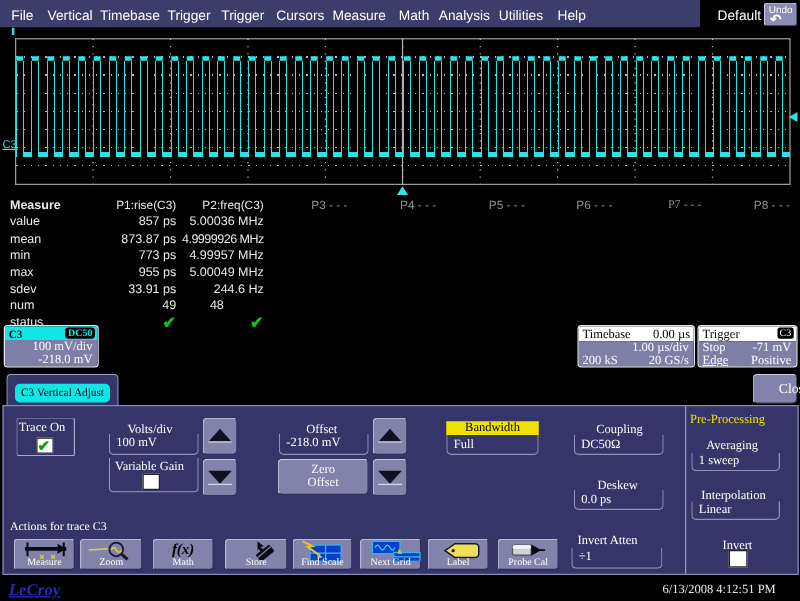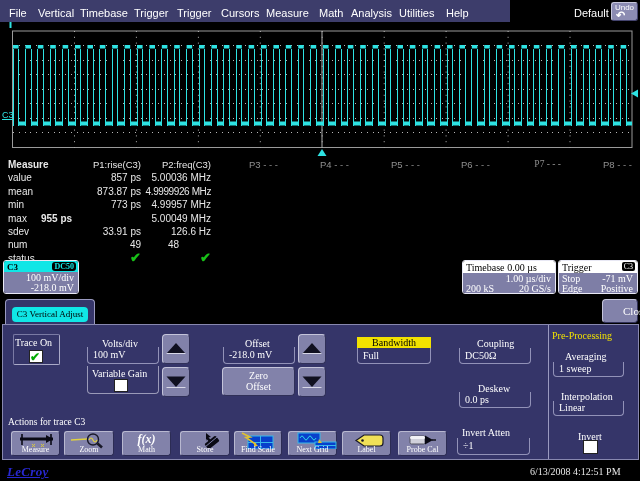--- a/index.html
+++ b/index.html
@@ -1,19 +1,19 @@
 <!DOCTYPE html>
 <html><head><meta charset="utf-8"><style>
 html,body{margin:0;padding:0;background:#000;}
 *{box-sizing:border-box;}
 #scr{position:relative;width:640px;height:481px;background:#000;overflow:hidden;
   font-family:"Liberation Sans",sans-serif;}
 .abs{position:absolute;}
 
-#menubar{left:0;top:0;width:510px;height:22px;background:#3d3d6b;color:#fff;font-size:11px;}
+#menubar{left:0;top:0;width:560px;height:22px;background:#3d3d6b;color:#fff;font-size:11px;}
 #menubar span{position:absolute;top:7px;}
 .mbtn{background:#8c8cb2;border:1px solid #c8c8dc;border-bottom-color:#44446e;border-right-color:#44446e;border-radius:3px;color:#fff;}
 
 .descbody{background:#7e7ea6;color:#fff;font-size:10px;}
 
 #panel{left:2px;top:324px;width:637px;height:136px;background:#353569;border:1px solid #8888b0;}
 .lbl{position:absolute;color:#fff;font-size:10px;}
 .fld{position:absolute;border:1px solid #9292b8;border-top:none;border-radius:0 0 4px 4px;color:#fff;font-size:10px;padding-left:5px;}
 .btn{position:absolute;background:#8282aa;border:1px solid #c4c4da;border-bottom-color:#303058;border-right-color:#303058;border-radius:4px;color:#fff;}
 .abtn{position:absolute;top:431px;width:49px;height:25px;background:#8282aa;border:1px solid #b8b8d0;border-bottom-color:#2c2c54;border-right-color:#2c2c54;border-radius:3px;color:#fff;font-size:8px;text-align:center;}
@@ -75,25 +75,25 @@
       <div style="position:absolute;left:8px;top:14.4px;">value</div>
       <div style="position:absolute;left:41px;top:14.4px;width:100px;text-align:right;">857 ps</div>
       <div style="position:absolute;left:112px;top:14.4px;width:99px;text-align:right;">5.00036 MHz</div>
       <div style="position:absolute;left:8px;top:27.8px;">mean</div>
       <div style="position:absolute;left:41px;top:27.8px;width:100px;text-align:right;">873.87 ps</div>
       <div style="position:absolute;left:112px;top:27.8px;width:99px;text-align:right;letter-spacing:-0.4px;">4.9999926 MHz</div>
       <div style="position:absolute;left:8px;top:41.2px;">min</div>
       <div style="position:absolute;left:41px;top:41.2px;width:100px;text-align:right;">773 ps</div>
       <div style="position:absolute;left:112px;top:41.2px;width:99px;text-align:right;">4.99957 MHz</div>
       <div style="position:absolute;left:8px;top:54.6px;">max</div>
-      <div style="position:absolute;left:41px;top:54.6px;width:100px;font-weight:bold;">955 ps</div>
+      <div style="position:absolute;left:41px;top:54.6px;width:100px;text-align:right;">955 ps</div>
       <div style="position:absolute;left:112px;top:54.6px;width:99px;text-align:right;">5.00049 MHz</div>
       <div style="position:absolute;left:8px;top:68.0px;">sdev</div>
       <div style="position:absolute;left:41px;top:68.0px;width:100px;text-align:right;">33.91 ps</div>
-      <div style="position:absolute;left:112px;top:68.0px;width:99px;text-align:right;">126.6 Hz</div>
+      <div style="position:absolute;left:112px;top:68.0px;width:99px;text-align:right;">244.6 Hz</div>
       <div style="position:absolute;left:8px;top:81.4px;">num</div>
       <div style="position:absolute;left:41px;top:81.4px;width:100px;text-align:right;">49</div>
       <div style="position:absolute;left:124px;top:81.4px;width:99px;text-align:center;">48</div>
       <div style="position:absolute;left:8px;top:94.8px;">status</div>
       <div style="position:absolute;left:41px;top:91.8px;width:100px;text-align:right;color:#18c018;font-weight:bold;font-size:13px;">✔</div>
       <div style="position:absolute;left:112px;top:91.8px;width:99px;text-align:right;color:#18c018;font-weight:bold;font-size:13px;">✔</div>
     </div>
   </div>
 
 <div class="abs" style="left:3px;top:260px;width:76px;height:34px;border:1px solid #e8e8f4;border-radius:3px;overflow:hidden;">
@@ -103,21 +103,21 @@
   </div>
   <div class="descbody" style="position:absolute;left:0;top:11px;width:74px;height:21px;">
     <div style="position:absolute;right:4px;top:0px;">100 mV/div</div>
     <div style="position:absolute;right:4px;top:10px;">-218.0 mV</div>
   </div>
 </div>
 
 <div class="abs" style="left:462px;top:260px;width:94px;height:34px;border:1px solid #e8e8f4;border-radius:3px;overflow:hidden;">
   <div style="position:absolute;left:0;top:0;width:92px;height:12px;background:#fff;color:#000;font-size:10px;">
     <span style="position:absolute;left:3px;top:1px;">Timebase</span>
-    <span style="position:absolute;right:18px;top:1px;">0.00 µs</span>
+    <span style="position:absolute;right:3px;top:1px;">0.00 µs</span>
   </div>
   <div class="descbody" style="position:absolute;left:0;top:12px;width:92px;height:20px;">
     <div style="position:absolute;right:4px;top:0px;">1.00 µs/div</div>
     <div style="position:absolute;left:3px;top:10px;">200 kS</div>
     <div style="position:absolute;right:4px;top:10px;">20 GS/s</div>
   </div>
 </div>
 
 <div class="abs" style="left:558px;top:260px;width:80px;height:34px;border:1px solid #e8e8f4;border-radius:3px;overflow:hidden;">
   <div style="position:absolute;left:0;top:0;width:78px;height:12px;background:#fff;color:#000;font-size:10px;">
@@ -207,21 +207,21 @@
 <div class="abtn" style="left:64px;width:50px;">
     <svg width="50" height="16" style="position:absolute;top:1px;left:0">
       <line x1="6" y1="7" x2="22" y2="6" stroke="#e0d040" stroke-width="1.4"></line>
       <circle cx="28" cy="6.5" r="5.5" fill="none" stroke="#181828" stroke-width="1.4"></circle>
       <path d="M24,7 q2,-4 4,0 t4,0" stroke="#e0d040" stroke-width="1.2" fill="none"></path>
       <line x1="32.5" y1="10.5" x2="37" y2="14.5" stroke="#181828" stroke-width="2.6"></line>
     </svg>
     <div class="cap">Zoom</div>
   </div>
 <div class="abtn" style="left:122px;">
-    <div style="position:absolute;top:0;left:0;right:0;color:#ffffff;font-size:12px;font-weight:bold;font-family:'Liberation Serif',serif;font-style:italic;">f(x)</div>
+    <div style="position:absolute;top:0;left:0;right:0;color:#000000;font-size:12px;font-weight:bold;font-family:'Liberation Serif',serif;font-style:italic;">f(x)</div>
     <div class="cap">Math</div>
   </div>
 <div class="abtn" style="left:180px;padding-left:48px;">
     <svg width="47" height="16" style="position:absolute;top:0px;left:0">
       <path d="M25,1 l5,4 -2.5,0.5 3,3 -2,1.5 -3,-3 -0.5,2.5 z" fill="#0a0a14"></path>
       <rect x="24" y="7" width="14" height="7" rx="1.5" fill="#0a0a14" transform="rotate(-38 31 10.5)"></rect>
       <line x1="24" y1="15" x2="36" y2="5" stroke="#8080aa" stroke-width="1"></line>
     </svg>
     <div class="cap">Store</div>
   </div>

